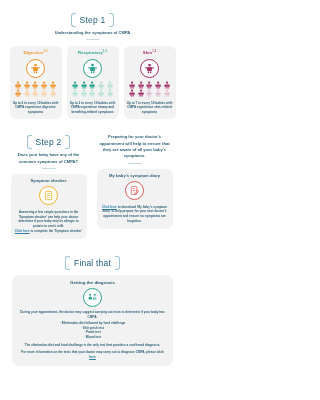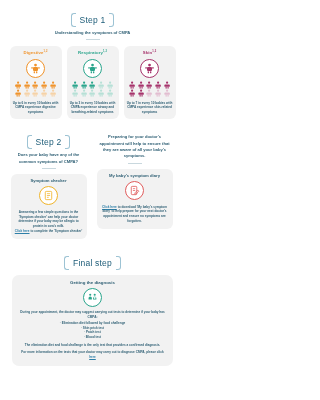--- a/index.html
+++ b/index.html
@@ -389,21 +389,21 @@
         <div class="action-body">
           <span class="lnk">Click here</span>
           <span>to download 'My baby's symptom diary' to help prepare for your next doctor's appointment and ensure no symptoms are forgotten.</span>
         </div>
       </div>
     </div>
 
   </div>
 
   <div class="final-wrap">
-    <div class="step-badge">Final step</div>
+    <div class="step-badge">Final that</div>
     <div class="final-card">
       <div class="final-title">Getting the diagnosis</div>
       <div class="icon-circle" style="color:#2aa58c;margin:3px auto 3px;">
         <svg viewBox="0 0 24 24" fill="currentColor" aria-hidden="true">
           <circle cx="7" cy="6" r="2.3"></circle>
           <path d="M3.4 16.5v-3.2a3.6 3.6 0 0 1 7.2 0v3.2z"></path>
           <circle cx="16.8" cy="6" r="2.3"></circle>
           <path d="M13.2 16.5v-3.2a3.6 3.6 0 0 1 7.2 0v3.2z"></path>
           <rect x="15.9" y="10.2" width="1.8" height="5" fill="#fff"></rect>
           <rect x="14.3" y="11.8" width="5" height="1.8" fill="#fff"></rect>

